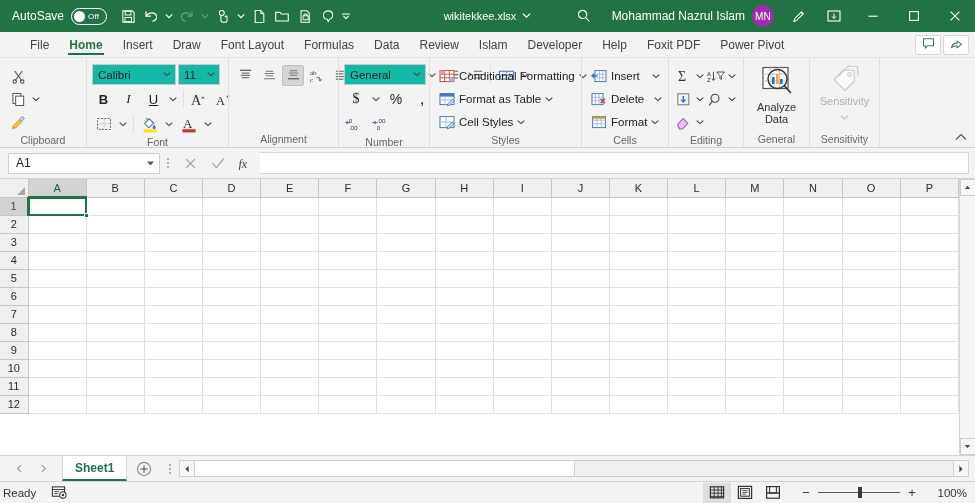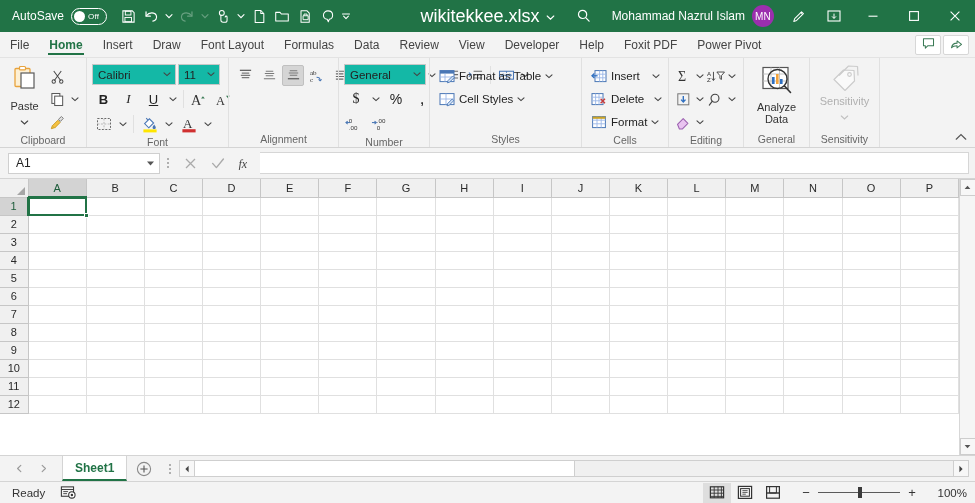--- a/index.html
+++ b/index.html
@@ -32,40 +32,40 @@
   .qat-btn {
     width: 22px; height: 24px; display: flex; align-items: center; justify-content: center;
     border-radius: 2px;
   }
   .qat-btn.caret { width: 12px; }
   .qat-btn svg { display: block; }
   .qat-btn.disabled { opacity: .45; }
 
   .doc-title {
     position: absolute; left: 0; right: 0; text-align: center;
-    font-size: 18px; color: #fff; pointer-events: none;
+    font-size: 11px; color: #fff; pointer-events: none;
     display: flex; justify-content: center; align-items: center; gap: 6px;
   }
   .doc-title .t { pointer-events: auto; }
 
   .tb-right { margin-left: auto; display: flex; align-items: center; height: 32px; }
   .tb-icon-btn { width: 36px; height: 32px; display: flex; align-items: center; justify-content: center; }
   .acct { display: flex; align-items: center; gap: 7px; padding: 0 6px 0 10px; }
   .acct-name { font-size: 12px; color: #fff; white-space: nowrap; }
   .avatar {
     width: 22px; height: 22px; border-radius: 50%; background: #9b2fae;
     color: #fff; font-size: 10px; display: flex; align-items: center; justify-content: center;
     letter-spacing: .3px;
   }
   .win-btn { width: 41px; height: 32px; display: flex; align-items: center; justify-content: center; }
 
   
   .tabstrip {
     height: 26px; background: #f3f3f3; display: flex; align-items: stretch;
-    flex: 0 0 26px; border-bottom: 1px solid #e3e3e3; position: relative;
+    flex: 0 0 26px; border-bottom: 1px solid #e3e3e3; position: relative; padding-left: 20px;
   }
   .tab {
     padding: 0 10px; font-size: 12px; color: #444; display: flex; align-items: center;
     position: relative; white-space: nowrap;
   }
   .tab.file { color: #444; }
   .tab.active { color: #217346; font-weight: 600; }
   .tab.active:after {
     content: ""; position: absolute; left: 9px; right: 9px; bottom: 2px;
     height: 2.5px; background: #217346;
@@ -238,21 +238,21 @@
   .hs-btn { width: 15px; display:flex; align-items:center; justify-content:center; background:#f7f7f7; border-right:1px solid #cfcfcf; font-size:7px; color:#444;}
   .hs-btn.r { border-right: none; border-left: 1px solid #cfcfcf; }
   .hs-thumb { background: #fff; border-right: 1px solid #cfcfcf; }
   .hs-rest { flex: 1; background: #f0f0f0; }
 
   
   .statusbar {
     flex: 0 0 22px; height: 22px; background: #f3f3f3; display: flex; align-items: center;
     border-top: 1px solid #d4d4d4; font-size: 11.5px; color: #333;
   }
-  .st-ready { margin-left: 12px; }
+  .st-ready { margin-left: 3px; }
   .st-icon { margin-left: 14px; width: 18px; height: 16px; display:flex; align-items:center; justify-content:center;}
   .st-right { margin-left: auto; display: flex; align-items: center; padding-right: 8px; gap: 0; }
   .viewbtn { width: 28px; height: 20px; display:flex; align-items:center; justify-content:center; }
   .viewbtn.sel { background: #dedede; }
   .zoom-ctl { display: flex; align-items: center; gap: 0; margin-left: 10px; }
   .zmbtn { width: 18px; height: 18px; display:flex;align-items:center;justify-content:center; font-size:13px; color:#333;}
   .zslider { width: 88px; height: 18px; position: relative; display:flex; align-items:center; }
   .zslider .ztrack { position:absolute; left:3px; right:3px; height:1px; background:#5a5a5a; }
   .zslider .zthumb { position:absolute; left:43px; width:4px; height:11px; background:#3a3a3a; }
   .zlevel { width: 40px; text-align: right; font-size: 11.5px; color: #333; margin-left: 6px;}
@@ -397,21 +397,21 @@
 
   <div class="tabstrip">
     <div class="tab file">File</div>
     <div class="tab active">Home</div>
     <div class="tab">Insert</div>
     <div class="tab">Draw</div>
     <div class="tab">Font Layout</div>
     <div class="tab">Formulas</div>
     <div class="tab">Data</div>
     <div class="tab">Review</div>
-    <div class="tab">View</div>
+    <div class="tab">Islam</div>
     <div class="tab">Developer</div>
     <div class="tab">Help</div>
     <div class="tab">Foxit PDF</div>
     <div class="tab">Power Pivot</div>
     <div class="tabstrip-right">
       <div class="tsr-btn">
         <span>
           <svg width="13" height="13" viewBox="0 0 14 14">
               <path d="M1.6 2h10.8v7.4H6.4L3.6 12V9.4H1.6z" fill="none" stroke="#3a7a55" stroke-width="1.1" stroke-linejoin="round"></path>
             </svg>
@@ -424,35 +424,20 @@
             </svg>
         </span>
       </div>
     </div>
   </div>
 
   <div class="ribbon">
 
     <div class="rgroup" style="width:86px">
       <div class="rgroup-body">
-        <div class="clip-col-left">
-          <span>
-            <svg width="28" height="30" viewBox="0 0 28 30">
-              <rect x="4" y="3.5" width="15" height="18" rx="1" fill="#fdf0d5" stroke="#e8a33d" stroke-width="1.3"></rect>
-              <rect x="8.5" y="1.5" width="6" height="3.4" rx="1" fill="#fff" stroke="#e8a33d" stroke-width="1.2"></rect>
-              <rect x="10" y="8" width="13" height="15" fill="#fff" stroke="#5a5a5a" stroke-width="1.2"></rect>
-            </svg>
-          </span>
-          <span class="paste-lbl">Paste</span>
-          <span>
-            <svg width="9" height="7" viewBox="0 0 9 7">
-                <path d="M1.3 2L4.5 5 7.7 2" fill="none" stroke="#444" stroke-width="1.1" stroke-linecap="round"></path>
-              </svg>
-          </span>
-        </div>
         <div class="clip-col-right">
           <div class="mini-row">
             <span class="mini-btn">
               <svg width="15" height="15" viewBox="0 0 16 16">
                   <path d="M4 2.2l7.6 10.4M12 2.2L4.4 12.6" stroke="#4a4a4a" stroke-width="1.1"></path>
                   <circle cx="4" cy="13.3" r="1.8" fill="none" stroke="#4a4a4a" stroke-width="1.1"></circle>
                   <circle cx="12" cy="13.3" r="1.8" fill="none" stroke="#4a4a4a" stroke-width="1.1"></circle>
                 </svg>
             </span>
           </div>
@@ -705,20 +690,36 @@
             </span>
           </div>
         </div>
       </div>
       <div class="rgroup-title">Number</div>
     </div>
 
     <div class="rgroup" style="width:152px">
       <div class="rgroup-body">
         <div class="bigrow">
+          <div class="lrow">
+            <span class="ico">
+              <svg width="16" height="15" viewBox="0 0 16 15">
+                  <rect x="1" y="1.6" width="14" height="11" fill="#fff" stroke="#c44" stroke-width="1"></rect>
+                  <path d="M1 5.2h14M1 8.8h14M5.6 1.6v11M10.4 1.6v11" stroke="#c44" stroke-width=".9"></path>
+                  <rect x="1" y="1.6" width="4.6" height="3.6" fill="#e8a0a0"></rect>
+                  <rect x="10.4" y="8.8" width="4.6" height="3.8" fill="#9bb7e8"></rect>
+                </svg>
+            </span>
+            <span>Conditional Formatting</span>
+            <span>
+              <svg width="8" height="7" viewBox="0 0 8 7">
+                  <path d="M1 1.8L4 4.6 7 1.8" fill="none" stroke="#444" stroke-width="1.1" stroke-linecap="round"></path>
+                </svg>
+            </span>
+          </div>
           <div class="lrow">
             <span class="ico">
               <svg width="16" height="15" viewBox="0 0 16 15">
                   <rect x="1" y="1.6" width="14" height="11" fill="#fff" stroke="#4a77b5" stroke-width="1"></rect>
                   <rect x="1" y="1.6" width="14" height="3" fill="#4a77b5"></rect>
                   <path d="M1 8h14M6 4.6v8" stroke="#9bb7e8" stroke-width=".9"></path>
                   <path d="M9 11.6l4.6-4.6 1.6 1.6-4.6 4.6-2.2.6z" fill="#cfe0f5" stroke="#4a77b5" stroke-width=".9"></path>
                 </svg>
             </span>
             <span>Format as Table</span>

